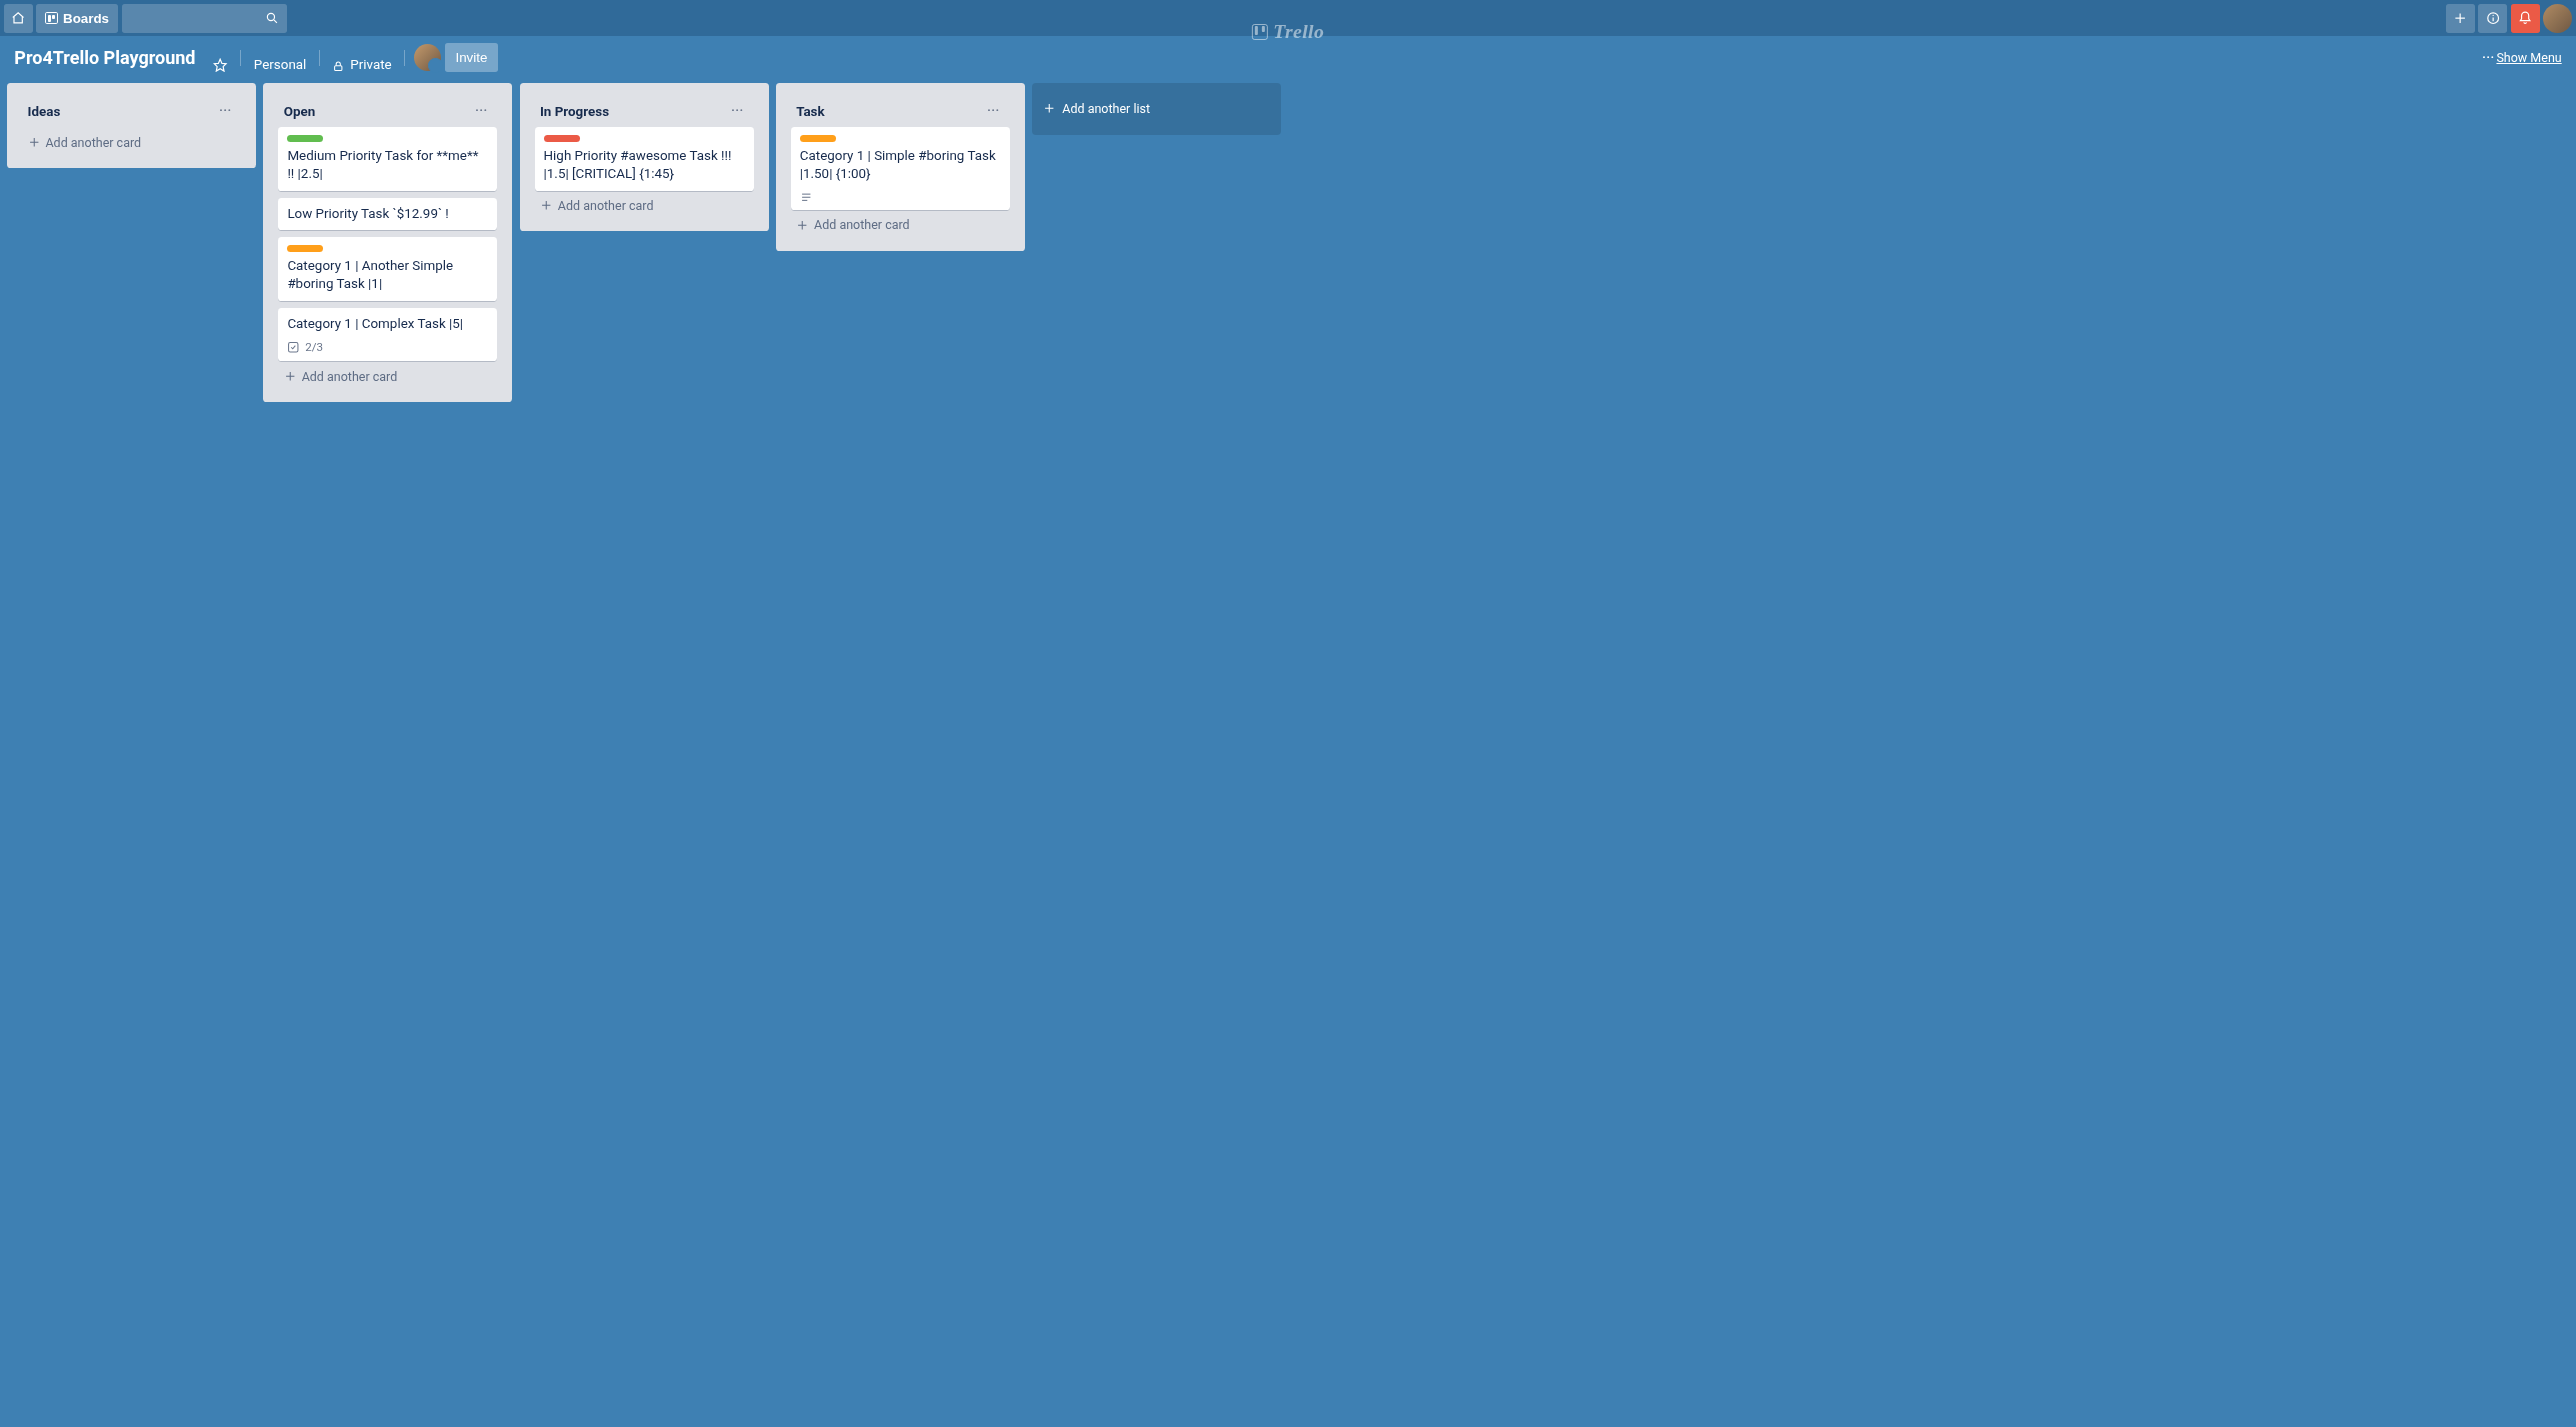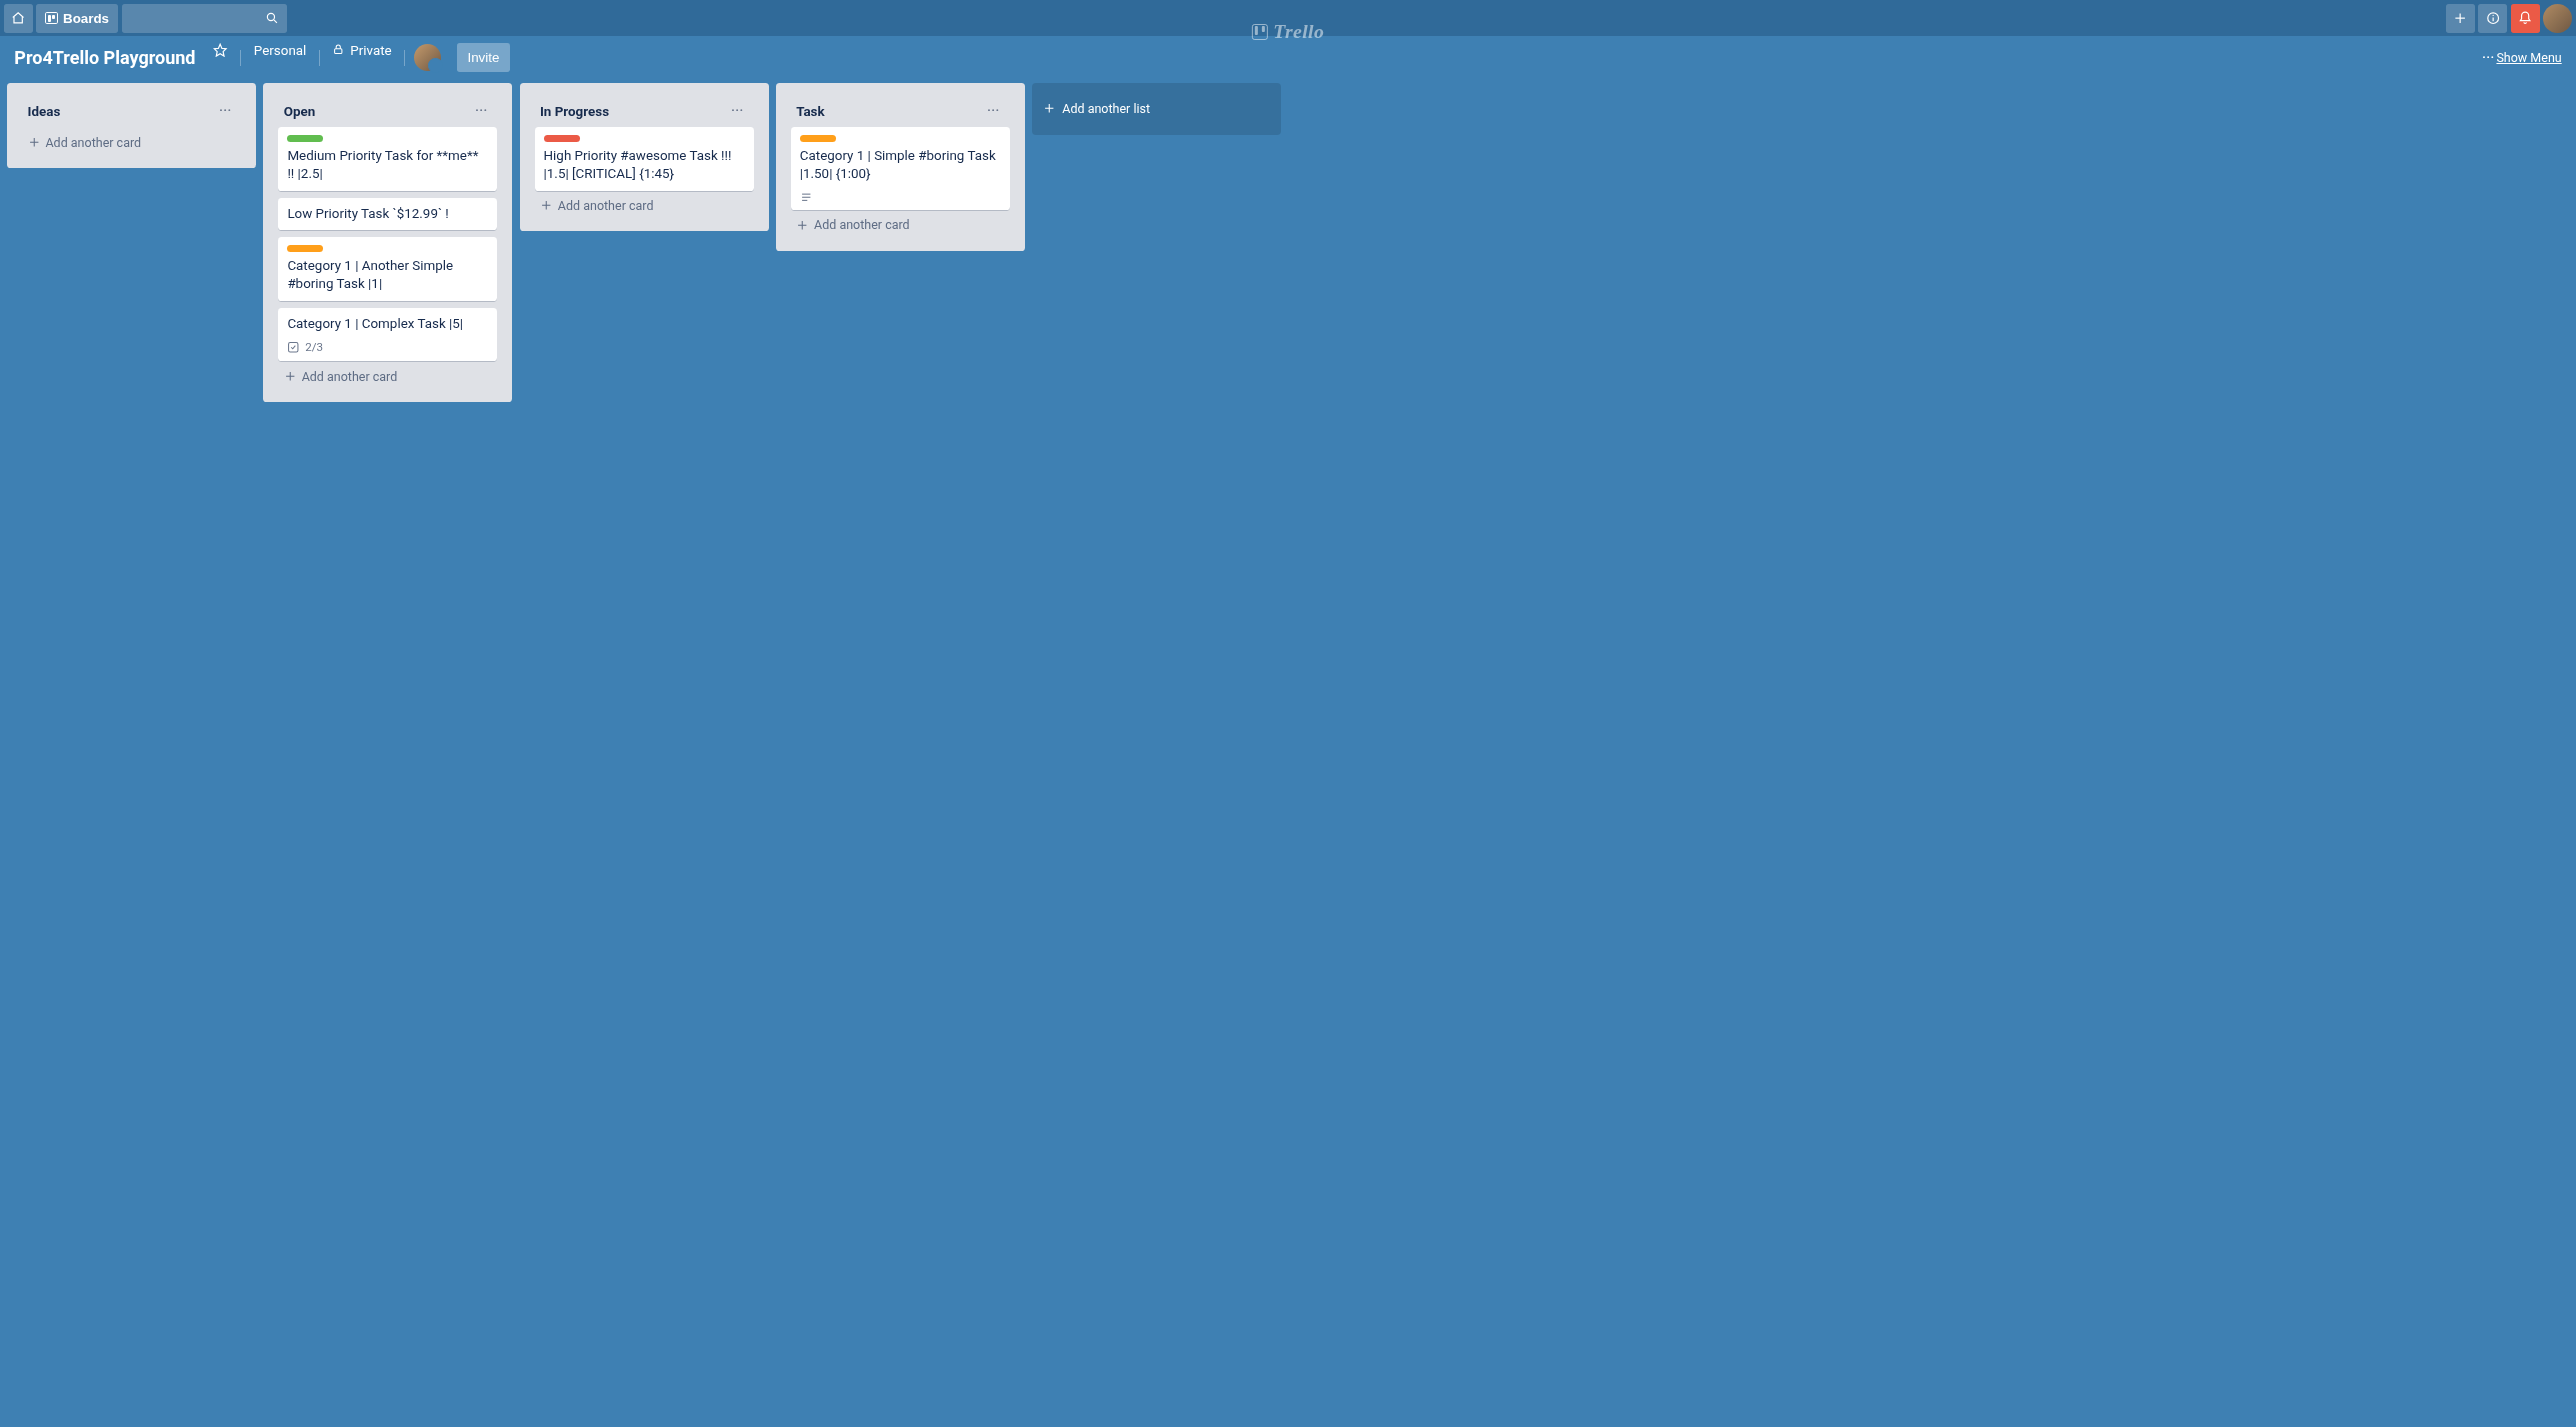--- a/index.html
+++ b/index.html
@@ -115,21 +115,21 @@
     padding: 0 14.3px;
     color: #fff;
   }
   .board-title {
     font-size: 18px;
     font-weight: 700;
     margin-right: 9px;
   }
   .bh-item {
     display: flex;
-    align-items: flex-start;
+    align-items: flex-end;
     color: #fff;
     gap: 5.4px;
     padding: 0 9px;
     height: 29px;
     border-radius: 2.7px;
     cursor: pointer;
     font-size: 13.4px;
   }
   .bh-sep {
     width: 0.9px; height: 16px;
@@ -154,21 +154,20 @@
   }
   .invite-btn {
     background: rgba(255,255,255,0.3);
     color:#fff;
     border:none;
     height:29px;
     padding:0 10.7px;
     border-radius:2.7px;
     font-size:13.4px;
     cursor:pointer;
-    margin-left:12px;
   }
   .bh-right { margin-left:auto; display:flex; align-items:center; gap:1px; }
   .show-menu { text-decoration: underline; cursor:pointer; }
 
   
   .board {
     height: calc(100% - 79px);
     padding: 3.6px 7.2px 7.2px 7.2px;
     display: flex;
     align-items: flex-start;

